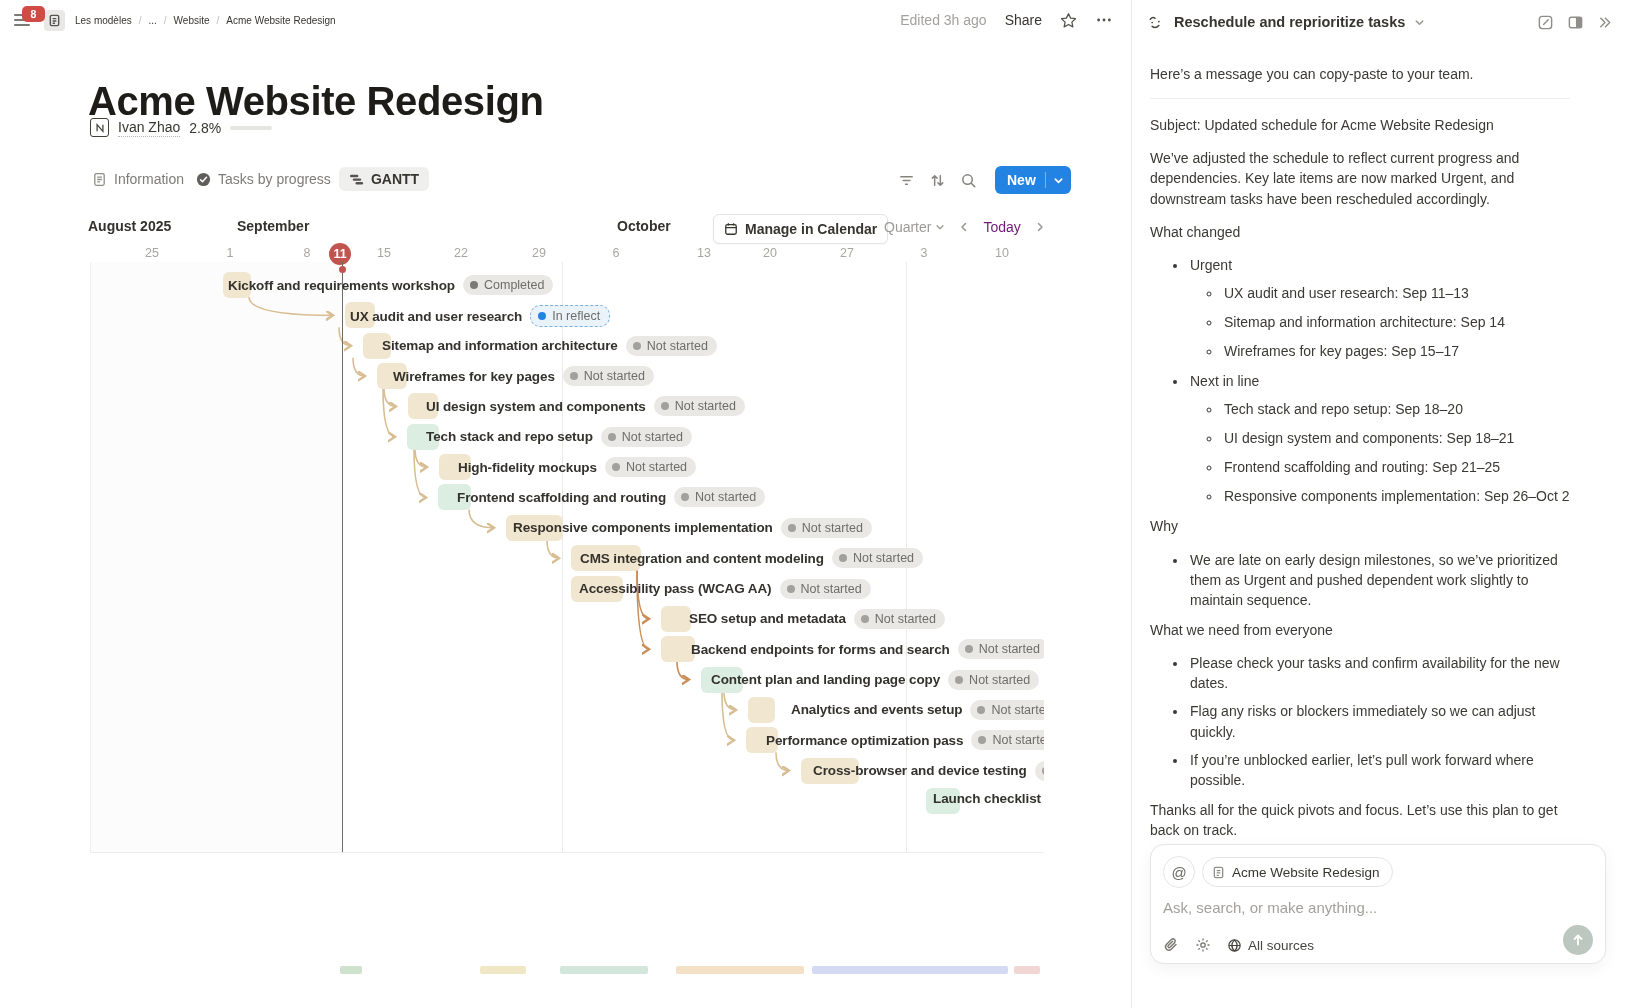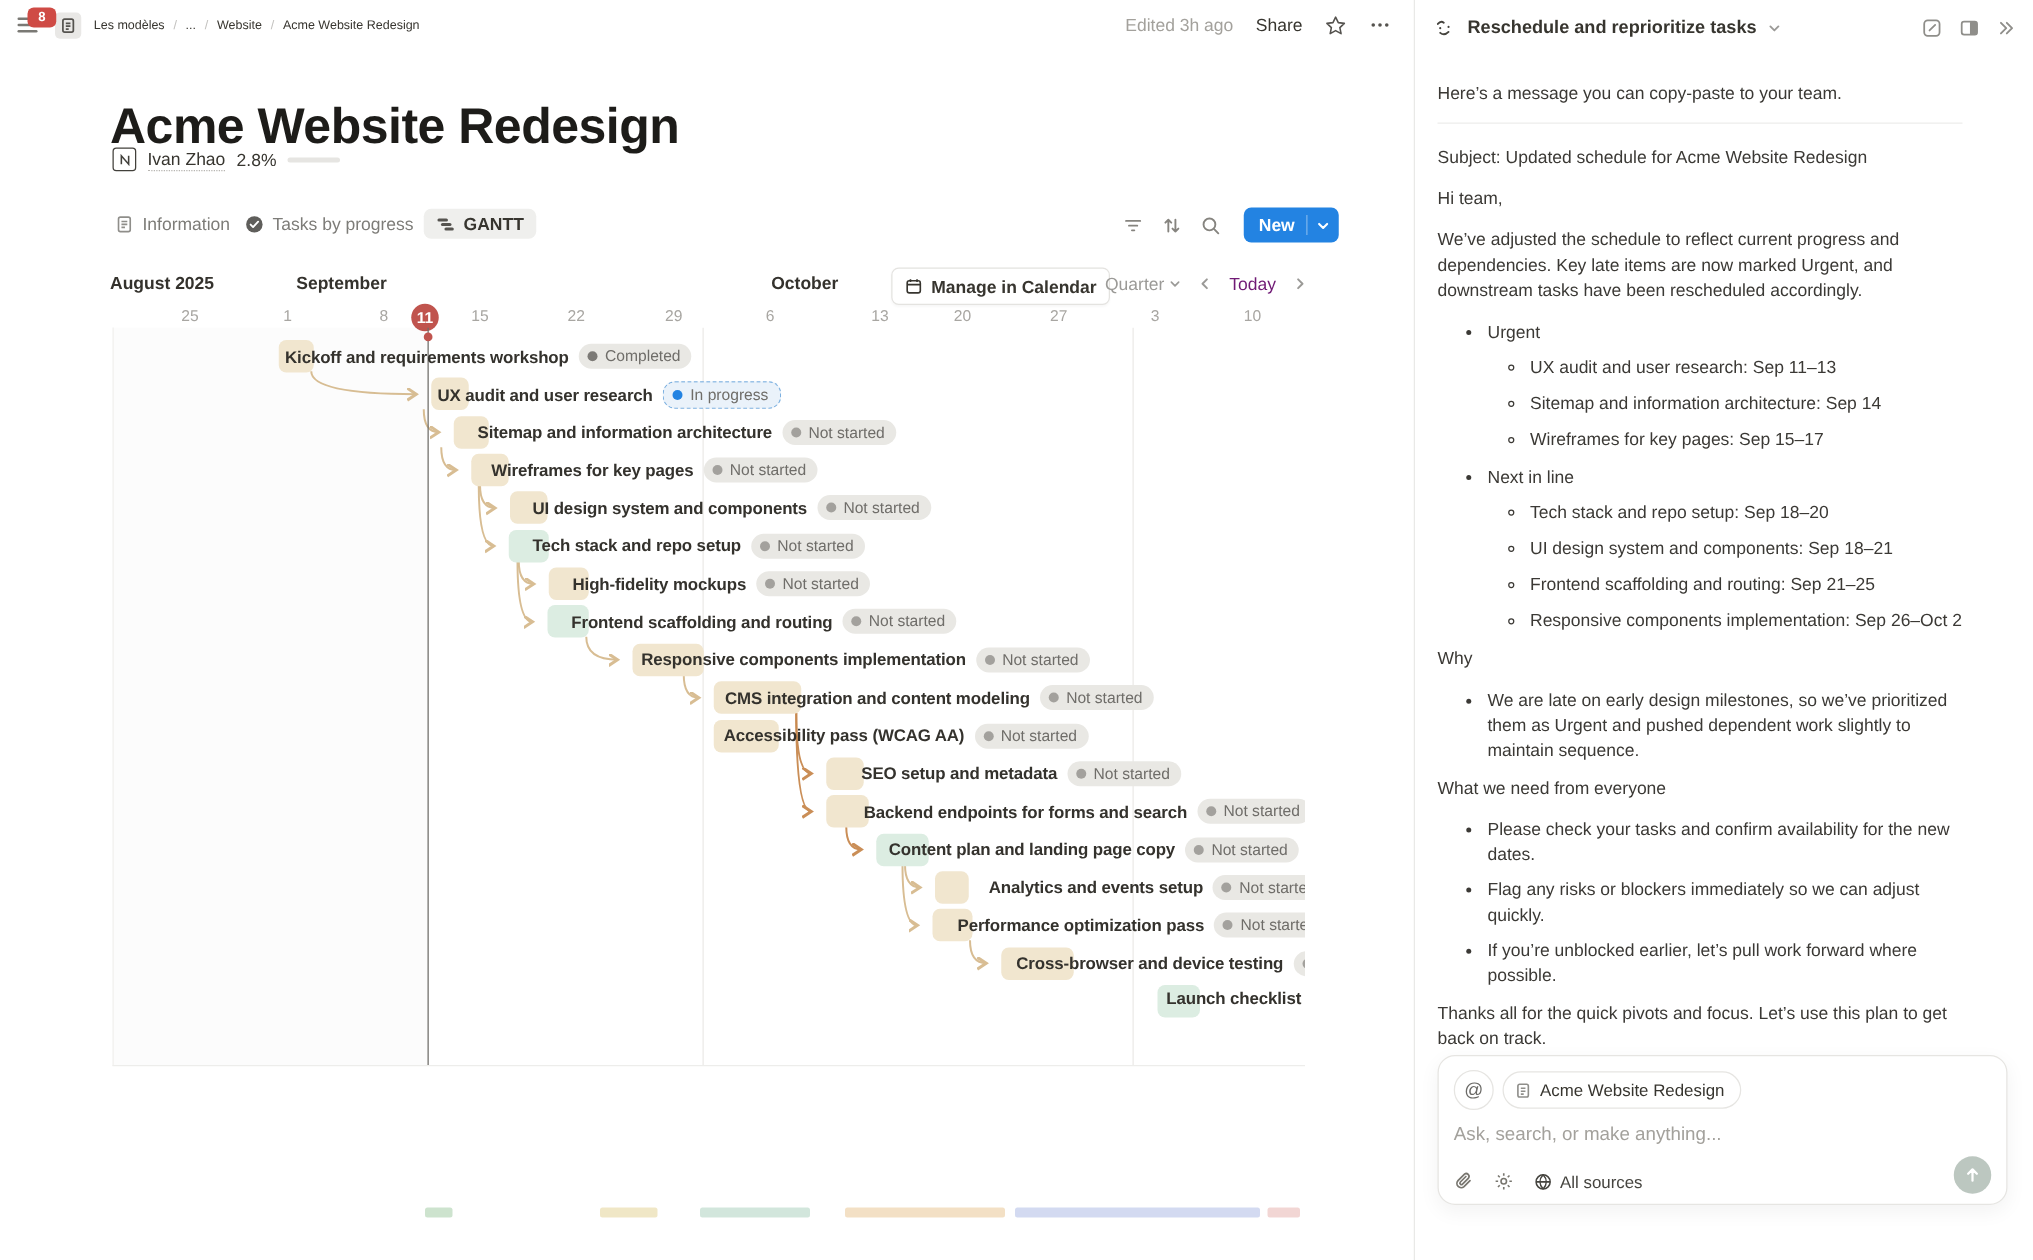--- a/index.html
+++ b/index.html
@@ -315,21 +315,21 @@
         <span class="gbadge done">
           <i class="dot"></i>
           <span>Completed</span>
         </span>
       </div>
       <div class="gbar tan" style="left: 254px; width: 30px; top: 40.35px;"></div>
       <div class="glabel" style="left: 259px; top: 43.35px;">
         <span class="gname">UX audit and user research</span>
         <span class="gbadge progress">
           <i class="dot"></i>
-          <span>In progress</span>
+          <span>In reflect</span>
         </span>
       </div>
       <div class="gbar tan" style="left: 272px; width: 28px; top: 70.7px;"></div>
       <div class="glabel" style="left: 291px; top: 73.7px;">
         <span class="gname">Sitemap and information architecture</span>
         <span class="gbadge todo">
           <i class="dot"></i>
           <span>Not started</span>
         </span>
       </div>
@@ -493,23 +493,23 @@
               <path d="M4 3.5L8.5 8L4 12.5M9 3.5L13.5 8L9 12.5"></path>
             </svg>
         </span>
       </span>
     </div>
 
     <div class="sb-body">
       <p>Here’s a message you can copy-paste to your team.</p>
       <div class="sb-divider"></div>
       <p>Subject: Updated schedule for Acme Website Redesign</p>
-      <p>Hi team,</p>
       <p>We’ve adjusted the schedule to reflect current progress and dependencies. Key late items are now marked Urgent, and downstream tasks have been rescheduled accordingly.</p>
       <div id="sb-sections">
+          <p class="sb-h">What changed</p>
           <ul class="l1">
             <li>Urgent<ul class="l2">
                 <li>UX audit and user research: Sep 11–13</li>
                 <li>Sitemap and information architecture: Sep 14</li>
                 <li>Wireframes for key pages: Sep 15–17</li>
               </ul></li>
             <li>Next in line<ul class="l2">
                 <li>Tech stack and repo setup: Sep 18–20</li>
                 <li>UI design system and components: Sep 18–21</li>
                 <li>Frontend scaffolding and routing: Sep 21–25</li>

